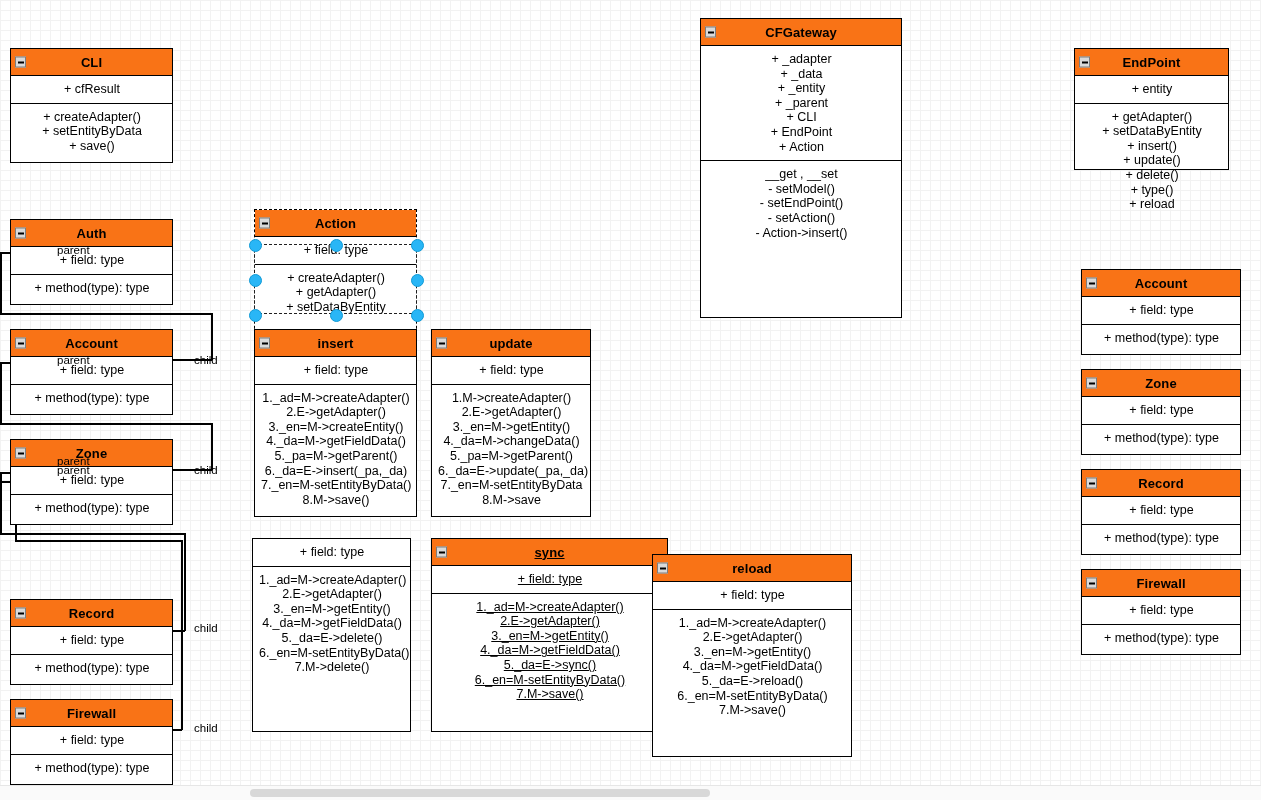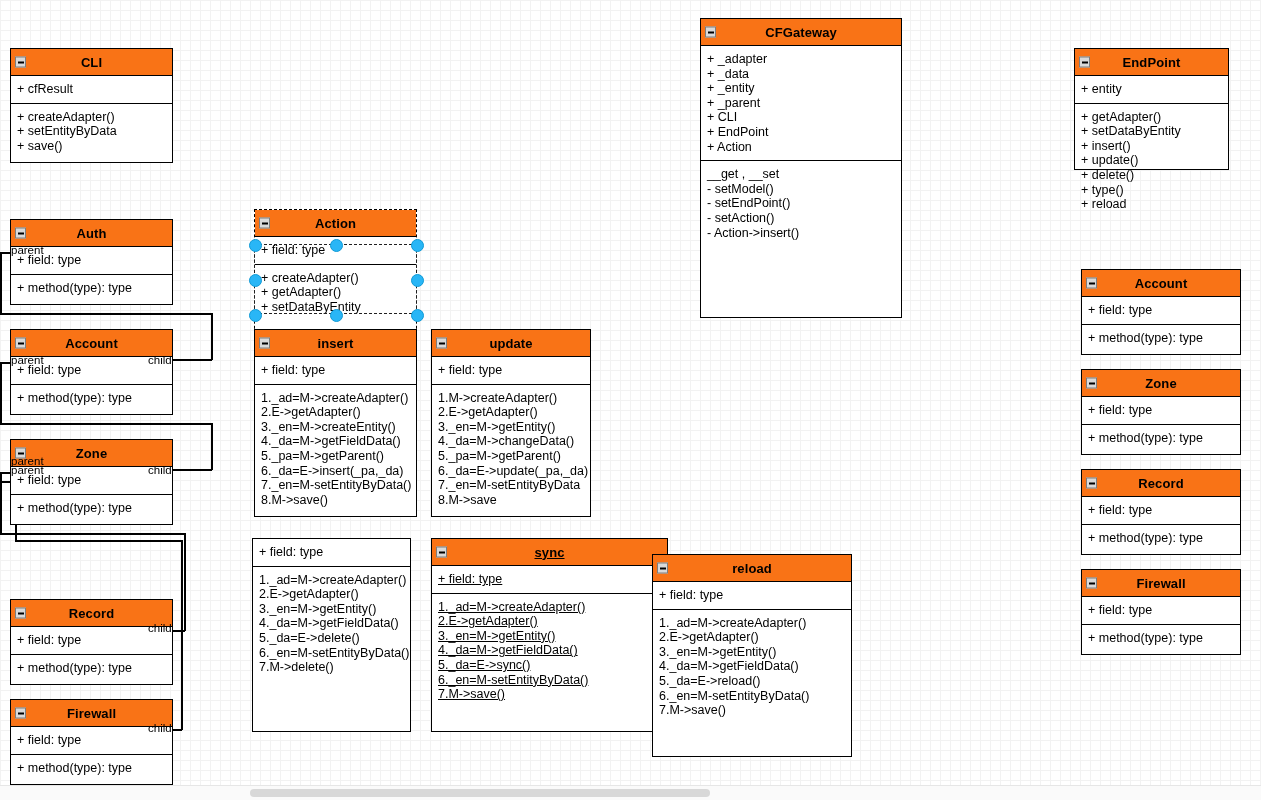--- a/index.html
+++ b/index.html
@@ -63,20 +63,21 @@
     position: absolute;
     left: 1.5px;
     top: 4px;
     width: 6px;
     height: 1.5px;
     background: #000000;
   }
   .uml .sec {
     padding: 6px 5px 6px 6px;
     box-sizing: border-box;
+    text-align: center;
   }
   .uml .sec.div {
     border-top: 1.5px solid #000000;
   }
   .uml .sec .row {
     line-height: 14.6px;
     white-space: nowrap;
   }
 
   
@@ -110,20 +111,21 @@
   }
   .conn.h { height: 1.6px; }
   .conn.v { width: 1.6px; }
   .edge-label {
     position: absolute;
     font-size: 11.5px;
     color: #000000;
     background: transparent;
     white-space: nowrap;
     z-index: 6;
+    margin-left: 46px;
   }
 
   
   #hscroll-track {
     position: absolute;
     left: 0;
     bottom: 0;
     width: 1261px;
     height: 14px;
     background: #fafafa;

